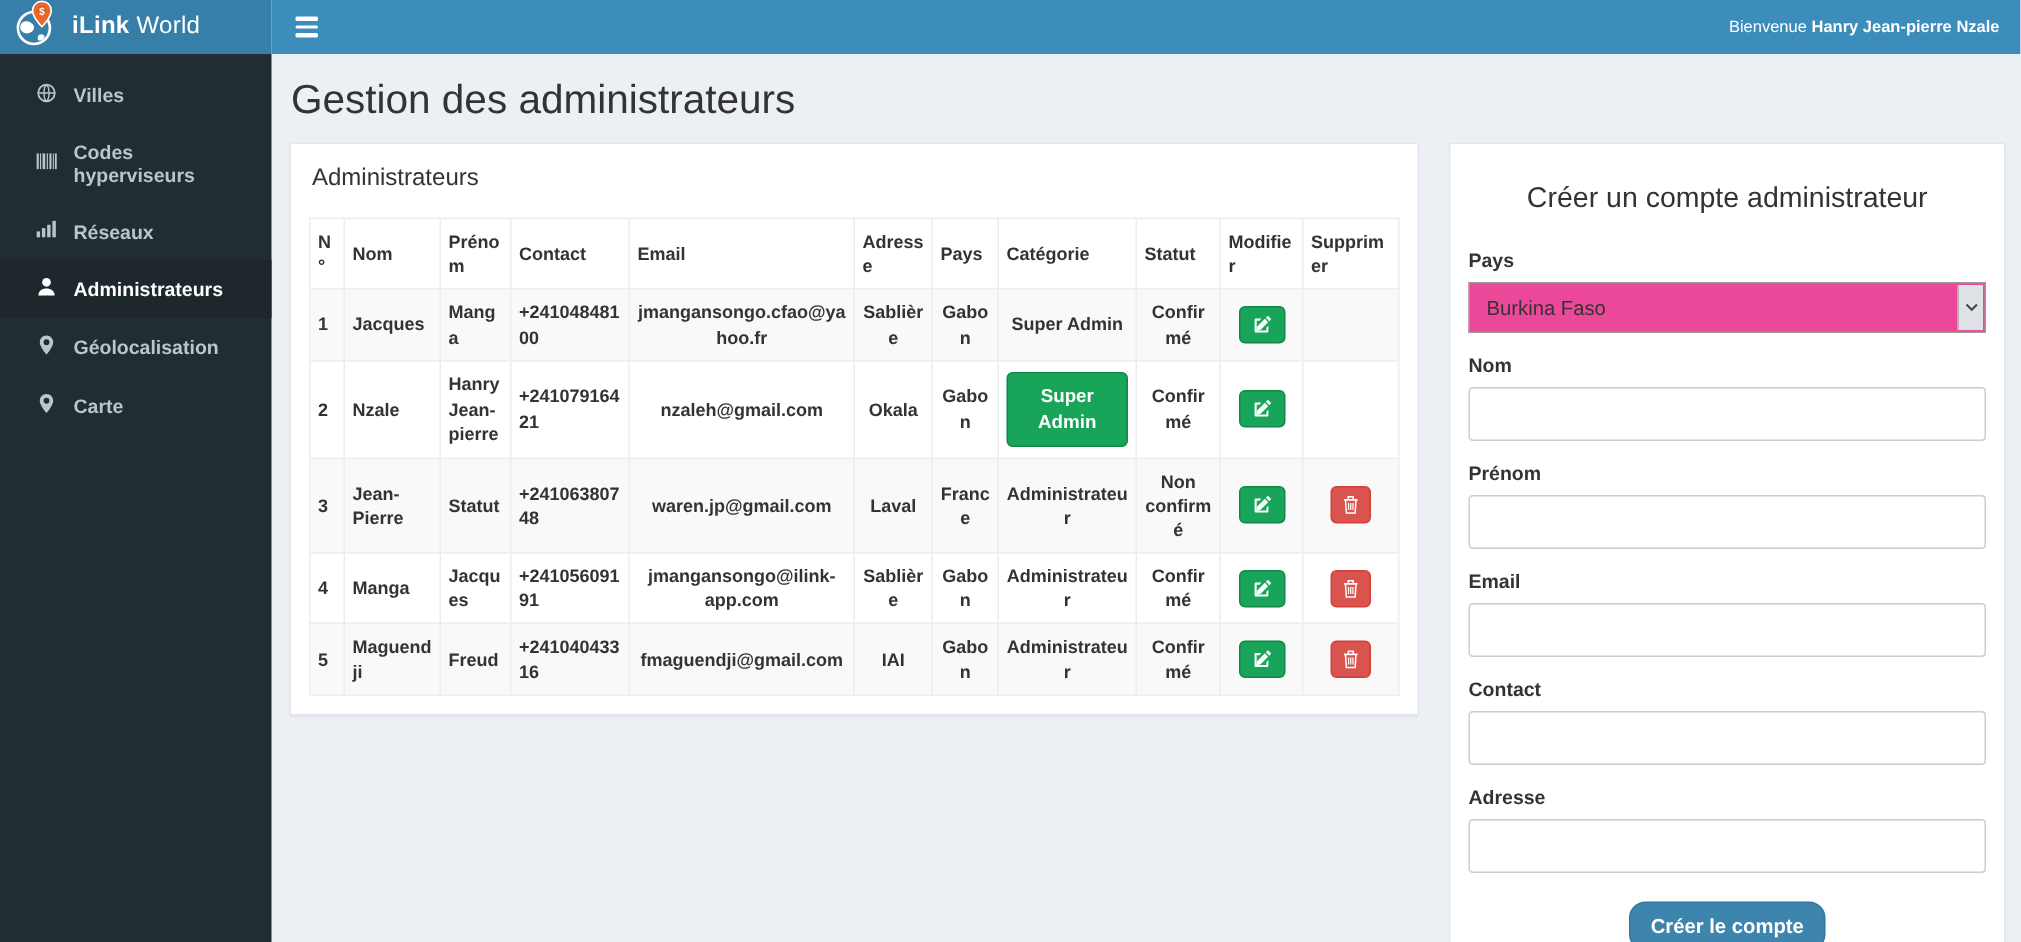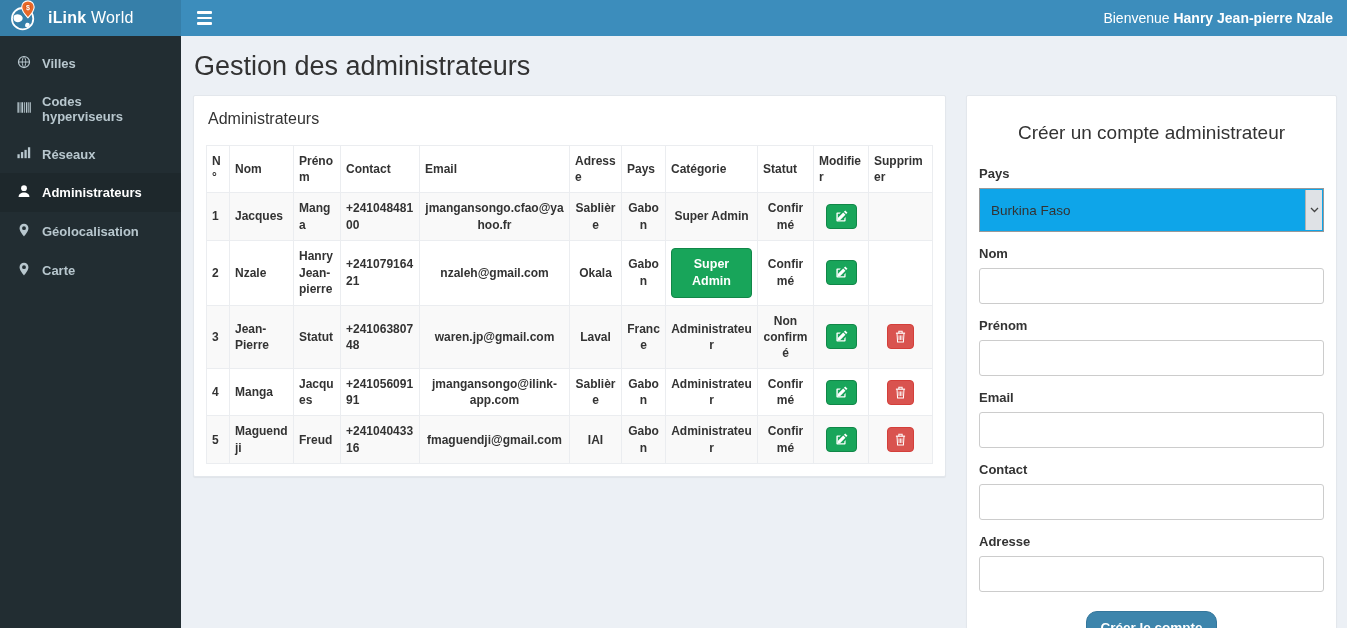--- a/index.html
+++ b/index.html
@@ -7,27 +7,27 @@
   body { font-family:"Liberation Sans", sans-serif; background:#ecf0f5; color:#333; }
 
   
   .header { display:flex; height:36px; }
   .logo { width:181px; background:#367fa9; color:#fff; display:flex; align-items:center; gap:9px; padding-left:8px; flex-shrink:0; cursor:pointer; }
   .logo-text { font-size:16px; letter-spacing:.2px; }
   .logo-text b { font-weight:bold; }
   .navbar { flex:1; background:#3c8dbc; display:flex; align-items:center; justify-content:space-between; padding:0 14px; color:#fff; }
   .hamburger { display:flex; flex-direction:column; gap:3px; cursor:pointer; padding:4px 2px; }
   .hamburger span { display:block; width:15px; height:2.4px; background:#fff; border-radius:1px; }
-  .welcome { font-size:14px; cursor:pointer; }
+  .welcome { font-size:11px; cursor:pointer; }
   .welcome b { font-weight:bold; }
 
   
   .page-body { display:flex; height:592px; }
   .sidebar { width:181px; background:#222d32; flex-shrink:0; padding-top:8px; }
-  .side-item { display:flex; align-items:center; gap:11px; padding:11px 17px; color:#b8c7ce; font-size:13px; font-weight:600; cursor:pointer; }
+  .side-item { display:flex; align-items:center; gap:11px; padding:11px 24px; color:#b8c7ce; font-size:13px; font-weight:600; cursor:pointer; }
   .side-item svg { flex-shrink:0; }
   .side-item.active { background:#1e282c; color:#fff; }
 
   .content { flex:1; padding:0 10px 0 12px; }
   .page-title { font-size:27px; font-weight:500; color:#333; margin:15px 0 13px 1px; }
   .cols { display:flex; gap:20px; align-items:flex-start; }
 
   .panel { background:#fff; border:1px solid #e3e7ec; border-radius:2px; box-shadow:0 1px 1px rgba(0,0,0,.05); }
 
   
@@ -45,21 +45,21 @@
   .btn-edit { background:#18a55a; border:1px solid #118748; padding:5px 8px; }
   .btn-del  { background:#d9534f; border:1px solid #d43f3a; padding:5px 7px; }
   .badge-cat { display:inline-block; background:#18a55a; border:1px solid #118748; color:#fff; font-weight:bold; font-size:12.5px; padding:7px 10px; border-radius:4px; cursor:pointer; }
 
   
   .form-panel { width:371px; padding:12px 12px 18px; }
   .form-title { text-align:center; font-size:19px; font-weight:500; color:#333; margin:14px 0 22px; }
   .fgroup { margin-bottom:14px; }
   .fgroup label { display:block; font-size:13px; font-weight:bold; color:#333; margin-bottom:7px; }
   .tinput { width:100%; height:36px; border:1px solid #ccc; border-radius:3px; padding:0 10px; font-size:13px; font-family:inherit; color:#333; background:#fff; }
-  .select { position:relative; width:100%; height:44px; border:1px solid #999; background:#0ea5e9; cursor:pointer; display:flex; align-items:center; }
+  .select { position:relative; width:100%; height:34px; border:1px solid #999; background:#ec4899; cursor:pointer; display:flex; align-items:center; }
   .select-value { font-size:13.5px; color:#333; padding-left:11px; }
   .select-arrow { position:absolute; top:1px; right:1px; bottom:1px; width:17px; background:#dfe2e6; border-left:1px solid #b3b3b3; display:flex; align-items:center; justify-content:center; }
   .submit-row { text-align:center; margin-top:19px; }
   .btn-submit { background:#3d85ac; border:1px solid #35779c; color:#fff; font-family:inherit; font-size:13.5px; font-weight:bold; padding:8px 13px; border-radius:11px; cursor:pointer; }
 </style>
 </head>
 <body>
 
 <div class="header">
   <div class="logo">

